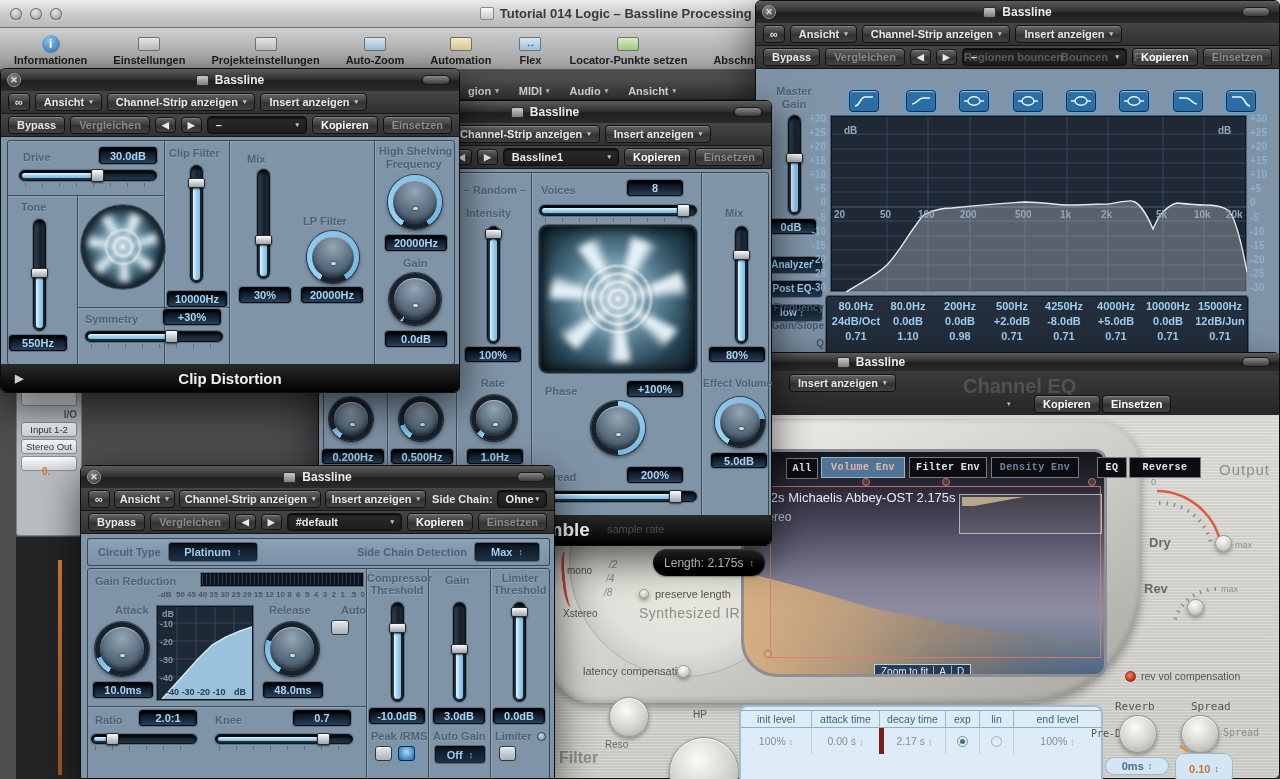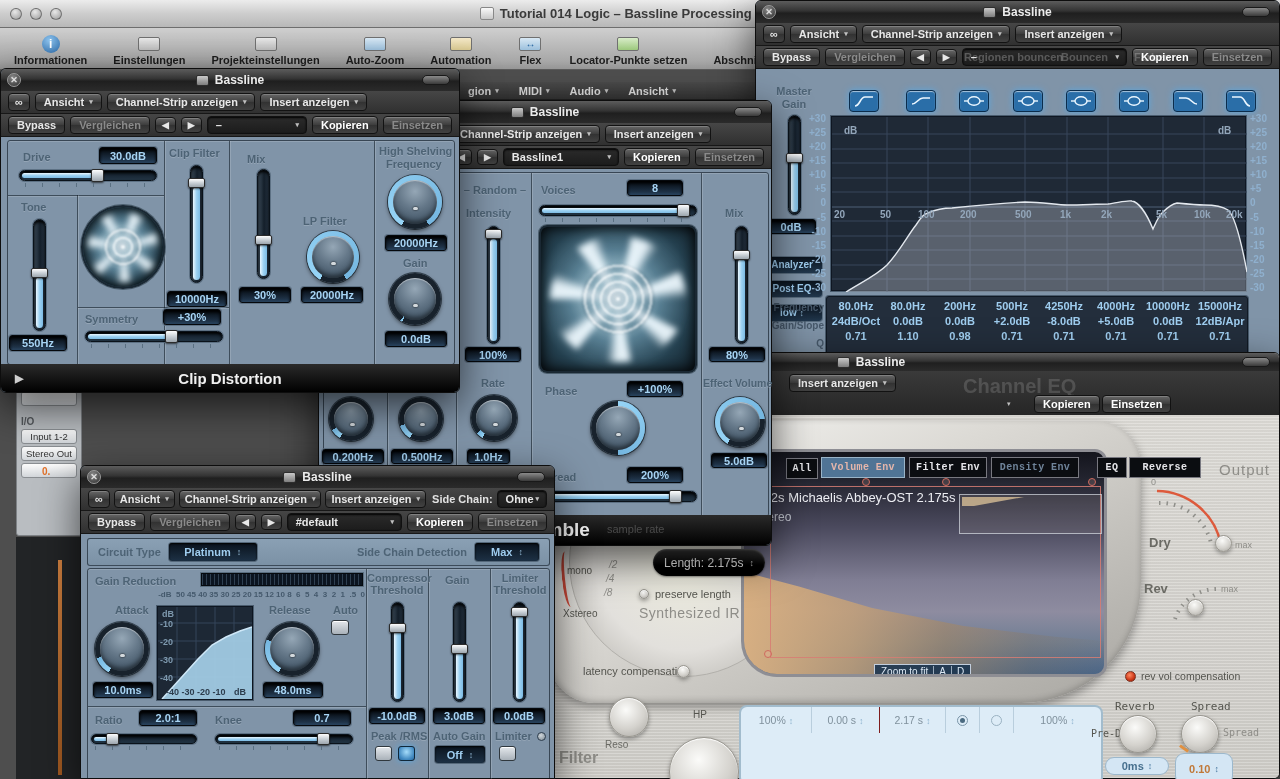--- a/index.html
+++ b/index.html
@@ -168,21 +168,21 @@
       <span class="car">▾</span>
     </span>
   <span class="menuitem">
       <span>Ansicht</span>
       <span class="car">▾</span>
     </span>
 </div>
 <div id="chstrip">
   <span class="csbtn"></span>
   <span class="csbtn"></span>
-  <div style="text-align:left;color:#55595d;font-weight:bold;margin-top:10px">I/O</div>
+  <div style="text-align:right;color:#55595d;font-weight:bold;margin-top:3px">I/O</div>
   <span class="csbtn">Input 1-2</span>
   <span class="csbtn">Stereo Out</span>
   <span class="csbtn"></span>
 </div>
 <div id="darkcol"></div>
 <div id="meterstrip"></div>
 <div id="fragzero">0.</div>
 
 <section class="pw" id="eq" style="left:755px;top:0;width:525px;height:400px;z-index:10">
   <div class="pw-tb">
@@ -367,21 +367,21 @@
         <span class="eqcell">15000Hz</span>
       </div>
     <div style="display:flex;margin-top:3px">
         <span class="eqcell">24dB/Oct</span>
         <span class="eqcell">0.0dB</span>
         <span class="eqcell">0.0dB</span>
         <span class="eqcell">+2.0dB</span>
         <span class="eqcell">-8.0dB</span>
         <span class="eqcell">+5.0dB</span>
         <span class="eqcell">0.0dB</span>
-        <span class="eqcell">12dB/Apr</span>
+        <span class="eqcell">12dB/Jun</span>
       </div>
     <div style="display:flex;margin-top:3px">
         <span class="eqcell">0.71</span>
         <span class="eqcell">1.10</span>
         <span class="eqcell">0.98</span>
         <span class="eqcell">0.71</span>
         <span class="eqcell">0.71</span>
         <span class="eqcell">0.71</span>
         <span class="eqcell">0.71</span>
         <span class="eqcell">0.71</span>
@@ -471,24 +471,32 @@
   <span class="sdlbl" style="left:678px;top:317px;font-size:10.5px">rev vol compensation</span>
 
   <span class="sdgray" style="left:96px;top:396px;font-size:16px;font-weight:bold">Filter</span>
   <span class="ball" style="left:146px;top:344px;width:40px;height:40px"></span>
   <span class="sdgray" style="left:142px;top:386px;font-size:10px;color:#6a6a64">Reso</span>
   <span class="ball" style="left:206px;top:384px;width:70px;height:70px"></span>
   <span class="sdgray" style="left:230px;top:356px;font-size:10px;color:#55554f">HP</span>
   <span class="sdgray" style="left:278px;top:376px;font-size:10px;color:#55554f">BP</span>
 
   <div class="abs sdfont" style="left:276px;top:352px;width:364px;height:80px;background:#ddecf7;border:2px solid #a2bccd;border-radius:8px;color:#3a637e">
+    <div style="display:flex;border-bottom:1px solid #8fb0c4;border-top:1px solid #8fb0c4;margin-top:3px;font-size:10.5px">
+      <span style="width:70px;text-align:center;padding:2px 0">init level</span>
+      <span style="width:68px;text-align:center;padding:2px 0;border-left:1px solid #9ab8cc">attack time</span>
+      <span style="width:66px;text-align:center;padding:2px 0;border-left:1px solid #9ab8cc">decay time</span>
+      <span style="width:34px;text-align:center;padding:2px 0;border-left:1px solid #9ab8cc">exp</span>
+      <span style="width:34px;text-align:center;padding:2px 0;border-left:1px solid #9ab8cc">lin</span>
+      <span style="flex:1;text-align:center;padding:2px 0;border-left:1px solid #9ab8cc">end level</span>
+    </div>
     <div style="display:flex;align-items:center;font-size:10.5px;color:#7f909c;height:26px">
       <span style="width:70px;text-align:center"><span>100%</span> <span class="step">↕</span></span>
       <span style="width:68px;text-align:center;border-left:1px solid #b9cedd;height:100%;line-height:26px"><span>0.00 s</span> <span class="step">↕</span></span>
-      <span style="width:66px;text-align:center;border-left:1px solid #7f1d1d;height:100%;line-height:26px"><span>2.17 s</span> <span class="step">↕</span></span>
+      <span style="width:66px;text-align:center;border-left:5px solid #7f1d1d;height:100%;line-height:26px"><span>2.17 s</span> <span class="step">↕</span></span>
       <span style="width:34px;border-left:1px solid #b9cedd;height:100%;display:flex;align-items:center;justify-content:center">
           <span style="width:11px;height:11px;border:1.5px solid #7a95a8;border-radius:50%;display:inline-flex;align-items:center;justify-content:center">
             <span style="width:5px;height:5px;border-radius:50%;background:#4a6a80"></span>
           </span>
         </span>
       <span style="width:34px;border-left:1px solid #b9cedd;height:100%;display:flex;align-items:center;justify-content:center">
           <span style="width:11px;height:11px;border:1.5px solid #9ab2c2;border-radius:50%"></span>
         </span>
       <span style="flex:1;text-align:center;border-left:1px solid #b9cedd;height:100%;line-height:26px"><span>100%</span> <span class="step">↕</span></span>
     </div>
@@ -564,21 +572,21 @@
       <i class="fill" style="top:10%"></i>
       <i class="hnd" style="top:2%"></i>
     </span>
   <span class="vbox" style="left:146px;top:246px;width:56px;height:15px;line-height:14px">100%</span>
   <span class="lbl" style="left:162px;top:276px">Rate</span>
   <div class="knob" style="left:152px;top:294px;width:46px;height:46px;--a0:210deg;--arc:18deg">
       <div class="ring"></div>
       <div class="face"></div>
       <div class="dot"></div>
     </div>
-  <span class="vbox" style="left:148px;top:348px;width:43px;height:15px;line-height:14px">1.0Hz</span>
+  <span class="vbox" style="left:148px;top:348px;width:56px;height:15px;line-height:14px">1.0Hz</span>
 
   <span class="lbl" style="left:222px;top:83px">Voices</span>
   <span class="vbox" style="left:308px;top:79px;width:56px;height:16px;line-height:15px">8</span>
   <span class="hsl" style="left:220px;top:104px;width:158px">
       <i class="fill" style="width:92%"></i>
       <i class="hnd" style="left:88%"></i>
     </span>
   <span class="ticks" style="left:226px;top:117px;width:148px"></span>
   <div class="swirl" style="left:220px;top:124px;width:158px;height:148px;border-radius:8px">
       <i></i>
@@ -823,21 +831,21 @@
     <span class="abs" style="left:8px;top:80px;font-size:9px;font-weight:bold;color:#2c3c4c">-40 -30 -20 -10</span>
     <span class="abs" style="left:76px;top:80px;font-size:9px;font-weight:bold;color:#2c3c4c">dB</span>
   </div>
   <span class="lbl" style="left:188px;top:138px">Release</span>
   <div class="knob" style="left:184px;top:156px;width:54px;height:54px;--a0:210deg;--arc:80deg">
       <div class="ring"></div>
       <div class="face"></div>
       <div class="dot"></div>
     </div>
   <span class="vbox" style="left:182px;top:216px;width:60px;height:16px;line-height:15px">48.0ms</span>
-  <span class="lbl" style="left:252px;top:138px">Auto</span>
+  <span class="lbl" style="left:260px;top:138px">Auto</span>
   <span class="graybtn" style="left:250px;top:154px;width:18px;height:15px"></span>
 
   <span class="lbl" style="left:14px;top:248px">Ratio</span>
   <span class="vbox" style="left:58px;top:244px;width:58px;height:16px;line-height:15px">2.0:1</span>
   <span class="hsl" style="left:10px;top:268px;width:106px;height:10px">
       <i class="fill" style="width:17%"></i>
       <i class="hnd" style="left:13%;height:12px"></i>
     </span>
   <span class="ticks" style="left:14px;top:280px;width:98px"></span>
   <span class="lbl" style="left:134px;top:248px">Knee</span>

